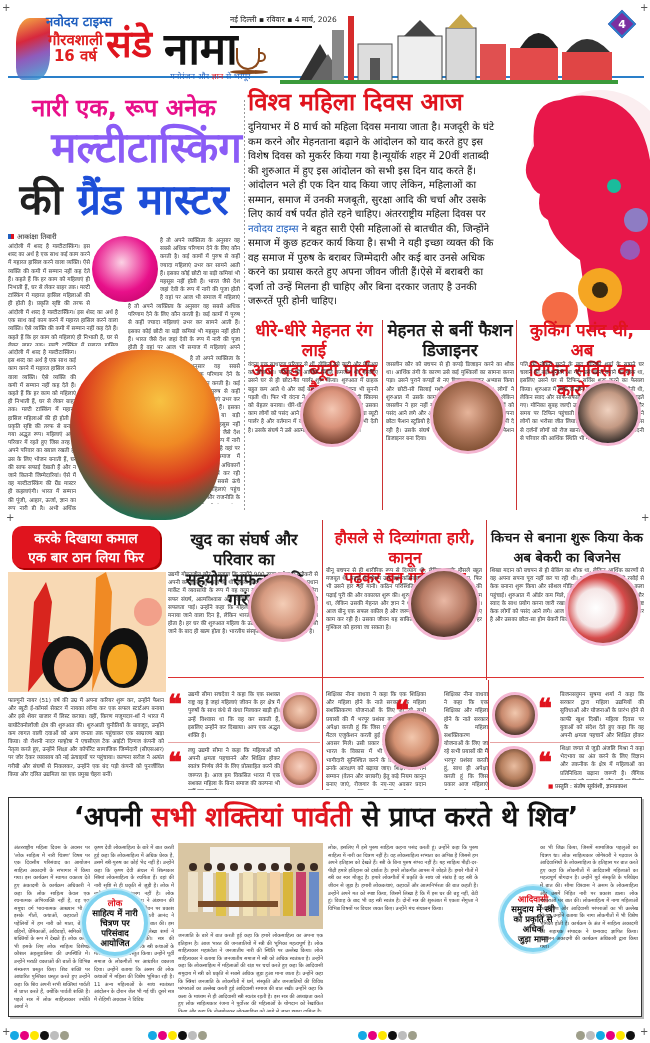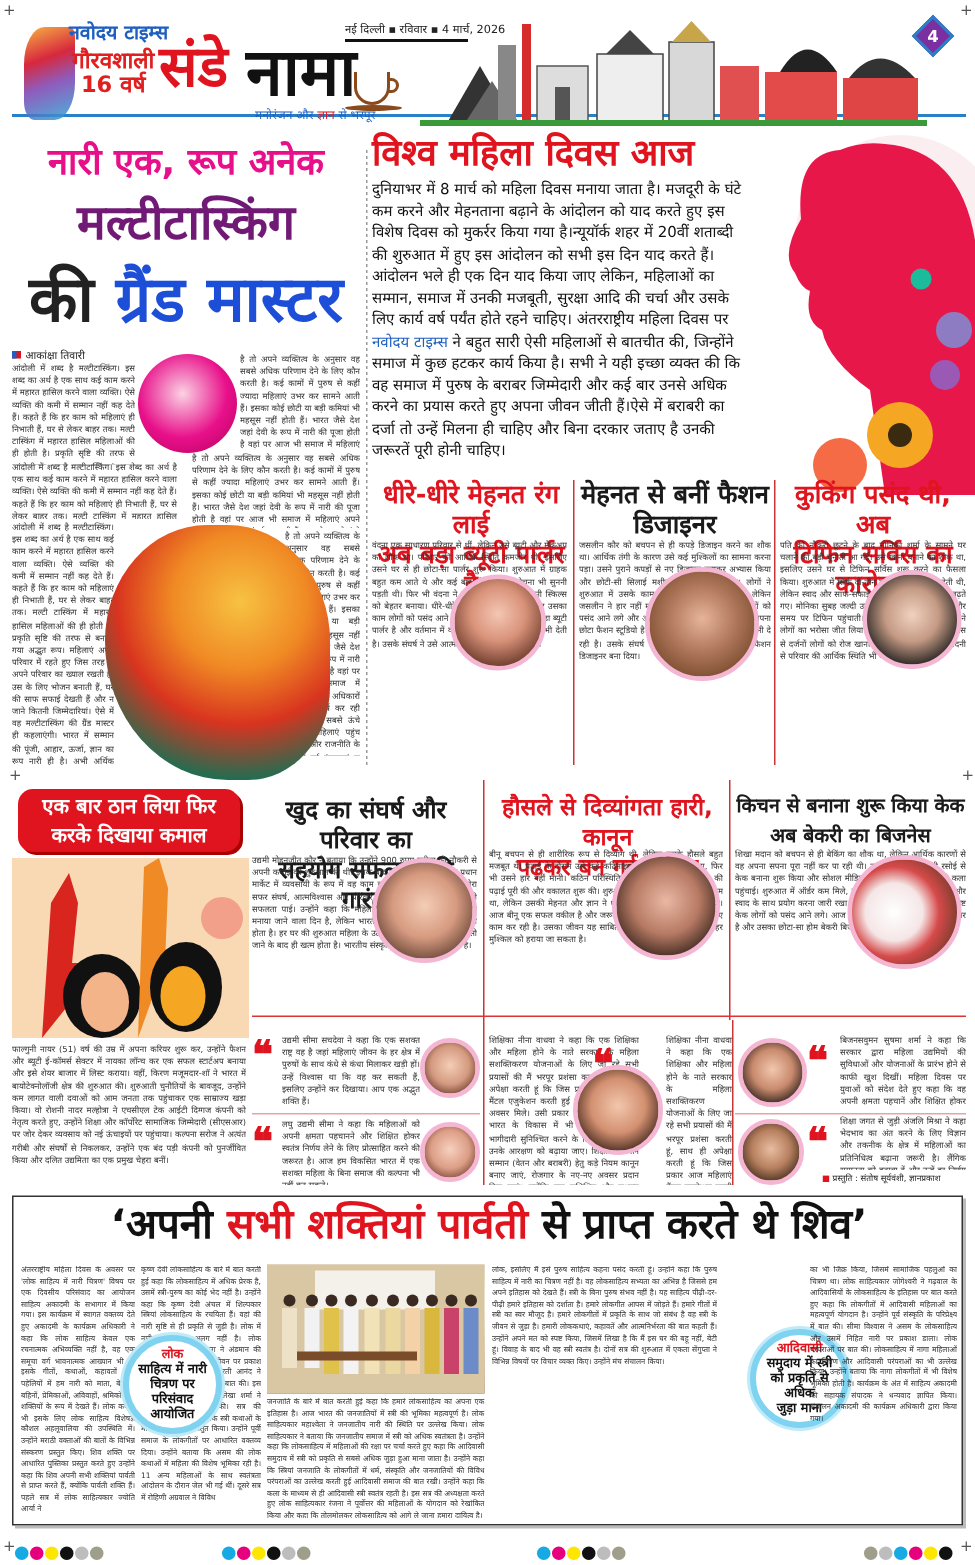--- a/index.html
+++ b/index.html
@@ -17,21 +17,21 @@
 .dateline{left:222px;top:8px;font-size:7.5px;color:#222}
 .dateline-rule{left:222px;top:20px;width:82px;height:2px;background:#111}
 .cup{left:228px;top:42px;width:24px;height:22px;border:2px solid #8b4a1c;border-top:none;border-radius:0 0 12px 12px}
 .cup-handle{left:250px;top:46px;width:8px;height:10px;border:2px solid #8b4a1c;border-left:none;border-radius:0 6px 6px 0}
 .cup-saucer{left:222px;top:64px;width:38px;height:4px;border-radius:50%;background:#8b4a1c}
 .skyline{left:272px;top:8px;width:338px;height:70px}
 .page-badge{left:612px;top:12px;width:20px;height:20px;background:#7b2fa0;transform:rotate(45deg);border:2px solid #2a7fc9}
 .page-num{left:612px;top:13px;width:20px;height:20px;color:#fff;font-size:11px;font-weight:bold;text-align:center;line-height:20px}
 
 .kicker{left:8px;top:90px;width:232px;font-size:24px;font-weight:bold;color:#e8108a;text-align:center}
-.big1{left:6px;top:124px;width:236px;font-size:32px;font-weight:bold;color:#701a75;text-align:center;line-height:48px}
+.big1{left:6px;top:124px;width:236px;font-size:42px;font-weight:bold;color:#8b5cf6;text-align:right;line-height:48px}
 .big2{left:6px;top:176px;width:236px;font-size:42px;font-weight:bold;text-align:center;line-height:48px}
 .big2 .pk{color:#1d4ed8}
 .byline{left:8px;top:232px;font-size:7px;color:#222}
 .byline-mark{display:inline-block;width:6px;height:5px;background:#e0141e;margin-right:3px;border-left:3px solid #1f5fbf}
 .col-text{font-size:5.6px;line-height:8.2px;color:#333;text-align:justify;overflow:hidden}
 .art-circle{border-radius:50%;overflow:hidden}
 .pink-head{left:92px;top:236px;width:66px;height:66px;background:radial-gradient(circle at 45% 40%,#fbd2e4 0,#e8108a 55%,#b3005c 100%)}
 .multi-face{left:70px;top:350px;width:150px;height:170px;border-radius:50% 50% 40% 60%;background:radial-gradient(circle at 60% 30%,#f7c242 0,#f08a24 30%,#d8341f 55%,#1f6e52 80%,#1b4d3e 100%)}
 
 .divider-v{width:1px;background:#c33}
@@ -168,22 +168,22 @@
   </div>
   <div class="abs col-text" style="left:520px;top:360px;width:124px;height:150px">पति की नौकरी छूटने के बाद मोनिका शर्मा के सामने घर चलाने की बड़ी चुनौती आ गई। उसे खाना बनाने का शौक था, इसलिए उसने घर से टिफिन सर्विस शुरू करने का फैसला किया। शुरुआत में सिर्फ दो-तीन लोगों को ही टिफिन देती थी, लेकिन स्वाद और साफ-सफाई के कारण धीरे-धीरे ग्राहक बढ़ते गए। मोनिका सुबह जल्दी उठकर मेहनत से खाना बनाती और समय पर टिफिन पहुंचाती। उसकी लगन और ईमानदारी ने लोगों का भरोसा जीत लिया। आज मोनिका की टिफिन सर्विस से दर्जनों लोगों को रोज खाना मिलता है और उसकी आमदनी से परिवार की आर्थिक स्थिति भी मजबूत हो गई है।</div>
   <div class="abs pink-ring" style="left:575px;top:380px;width:66px;height:66px;background:radial-gradient(circle at 50% 45%,#f0d2c0 0,#c49a84 40%,#1b1b1b 80%)"></div>
 </section>
 
 <div class="abs crosshair" style="left:6px;top:512px">+</div>
 <div class="abs crosshair" style="left:641px;top:512px">+</div>
 
 <section>
   <div class="abs banner-red">
+    <div>करके दिखाया कमाल</div>
     <div>एक बार ठान लिया फिर</div>
-    <div>करके दिखाया कमाल</div>
   </div>
   <svg class="abs fist-art" viewBox="0 0 158 120">
     <rect width="158" height="120" fill="#f8d9b4"></rect>
     <path d="M20,120 L26,30 L38,10 L44,30 L40,70 L60,70 Z" fill="#d8251e"></path>
     <ellipse cx="60" cy="92" rx="26" ry="28" fill="#111"></ellipse>
     <ellipse cx="62" cy="96" rx="16" ry="20" fill="#f3b48a"></ellipse>
     <path d="M84,120 L88,6 L98,0 L104,20 L102,70 Z" fill="#f08a24"></path>
     <ellipse cx="116" cy="86" rx="24" ry="30" fill="#111"></ellipse>
     <ellipse cx="114" cy="92" rx="15" ry="20" fill="#f5a623"></ellipse>
     <circle cx="140" cy="40" r="14" fill="#e94c4c" opacity=".4"></circle>

